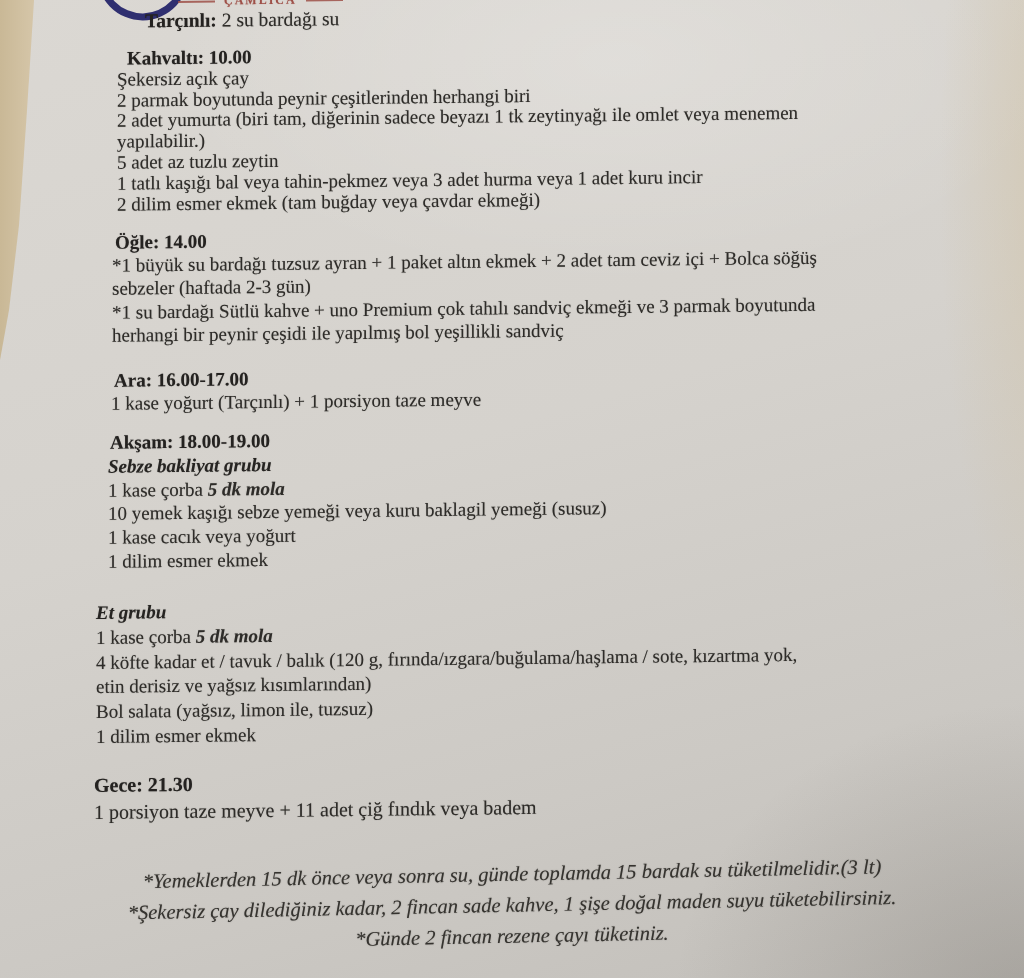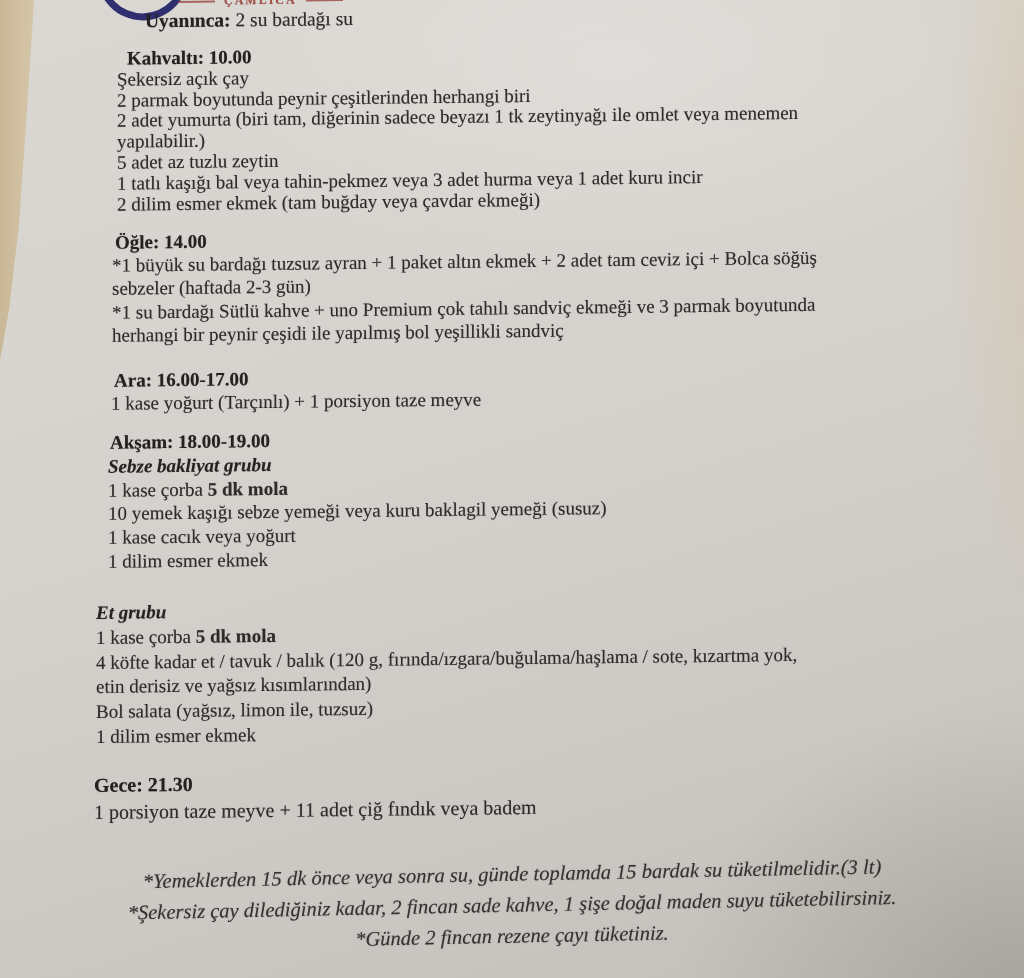--- a/index.html
+++ b/index.html
@@ -27,21 +27,21 @@
   .logo-arc{position:absolute;left:96px;top:-76px;width:80px;height:84px;
     border:7px solid var(--brand-navy);border-radius:50%;background:transparent;}
   .brand-row{position:absolute;left:178px;top:-4px;display:flex;align-items:center;gap:9px;}
   .brand-rule{width:37px;height:2px;background:var(--brand-red);opacity:.85;}
   .brand-name{font-size:12px;font-weight:bold;letter-spacing:2px;color:var(--brand-red);
     text-shadow:0 0 1px rgba(158,80,72,0.5);}
   .sheet{position:absolute;inset:0;transform:skewY(-0.65deg);transform-origin:0 0;}
   .line{white-space:nowrap;font-size:19px;text-shadow:0 0 1px rgba(46,44,41,0.40);}
   .title{font-weight:bold;color:#242220;text-shadow:0 0 1px rgba(36,34,32,0.45);}
   .sub{font-weight:bold;font-style:italic;color:#262422;}
-  .bi{font-weight:bold;}
+  .bi{font-weight:bold;font-style:italic;}
   .sec{position:absolute;}
   .sec-wake{left:145px;top:12px;}
   .sec-wake .line{font-size:19.5px;}
   .sec-kahvalti{left:117px;top:50px;line-height:20.8px;}
   .sec-kahvalti .title{padding-left:10px;}
   .sec-ogle{left:112px;top:232px;line-height:23.2px;}
   .sec-ogle .title{padding-left:3px;}
   .sec-ara{left:111px;top:371px;line-height:22.5px;}
   .sec-ara .title{padding-left:3px;}
   .sec-aksam{left:108px;top:432px;line-height:23.8px;}
@@ -64,21 +64,21 @@
 
   <div class="logo-arc"></div>
 
   <div class="brand-row">
     <div class="brand-rule"></div>
     <div class="brand-name">ÇAMLICA</div>
     <div class="brand-rule"></div>
   </div>
 
   <div class="sec sec-wake">
-    <div class="line"><span class="title">Uyanınca:</span><span> 2 su bardağı su</span></div>
+    <div class="line"><span class="title">Tarçınlı:</span><span> 2 su bardağı su</span></div>
   </div>
 
   <div class="sec sec-kahvalti">
     <div class="line title">Kahvaltı: 10.00</div>
     <div class="line">Şekersiz açık çay</div>
     <div class="line">2 parmak boyutunda peynir çeşitlerinden herhangi biri</div>
     <div class="line">2 adet yumurta (biri tam, diğerinin sadece beyazı 1 tk zeytinyağı ile omlet veya menemen</div>
     <div class="line">yapılabilir.)</div>
     <div class="line">5 adet az tuzlu zeytin</div>
     <div class="line">1 tatlı kaşığı bal veya tahin-pekmez veya 3 adet hurma veya 1 adet kuru incir</div>

